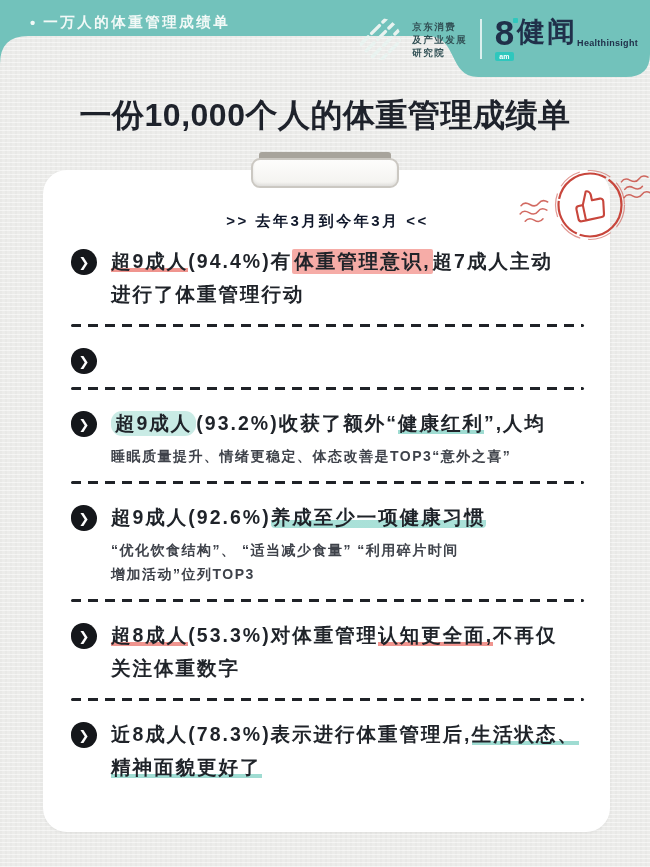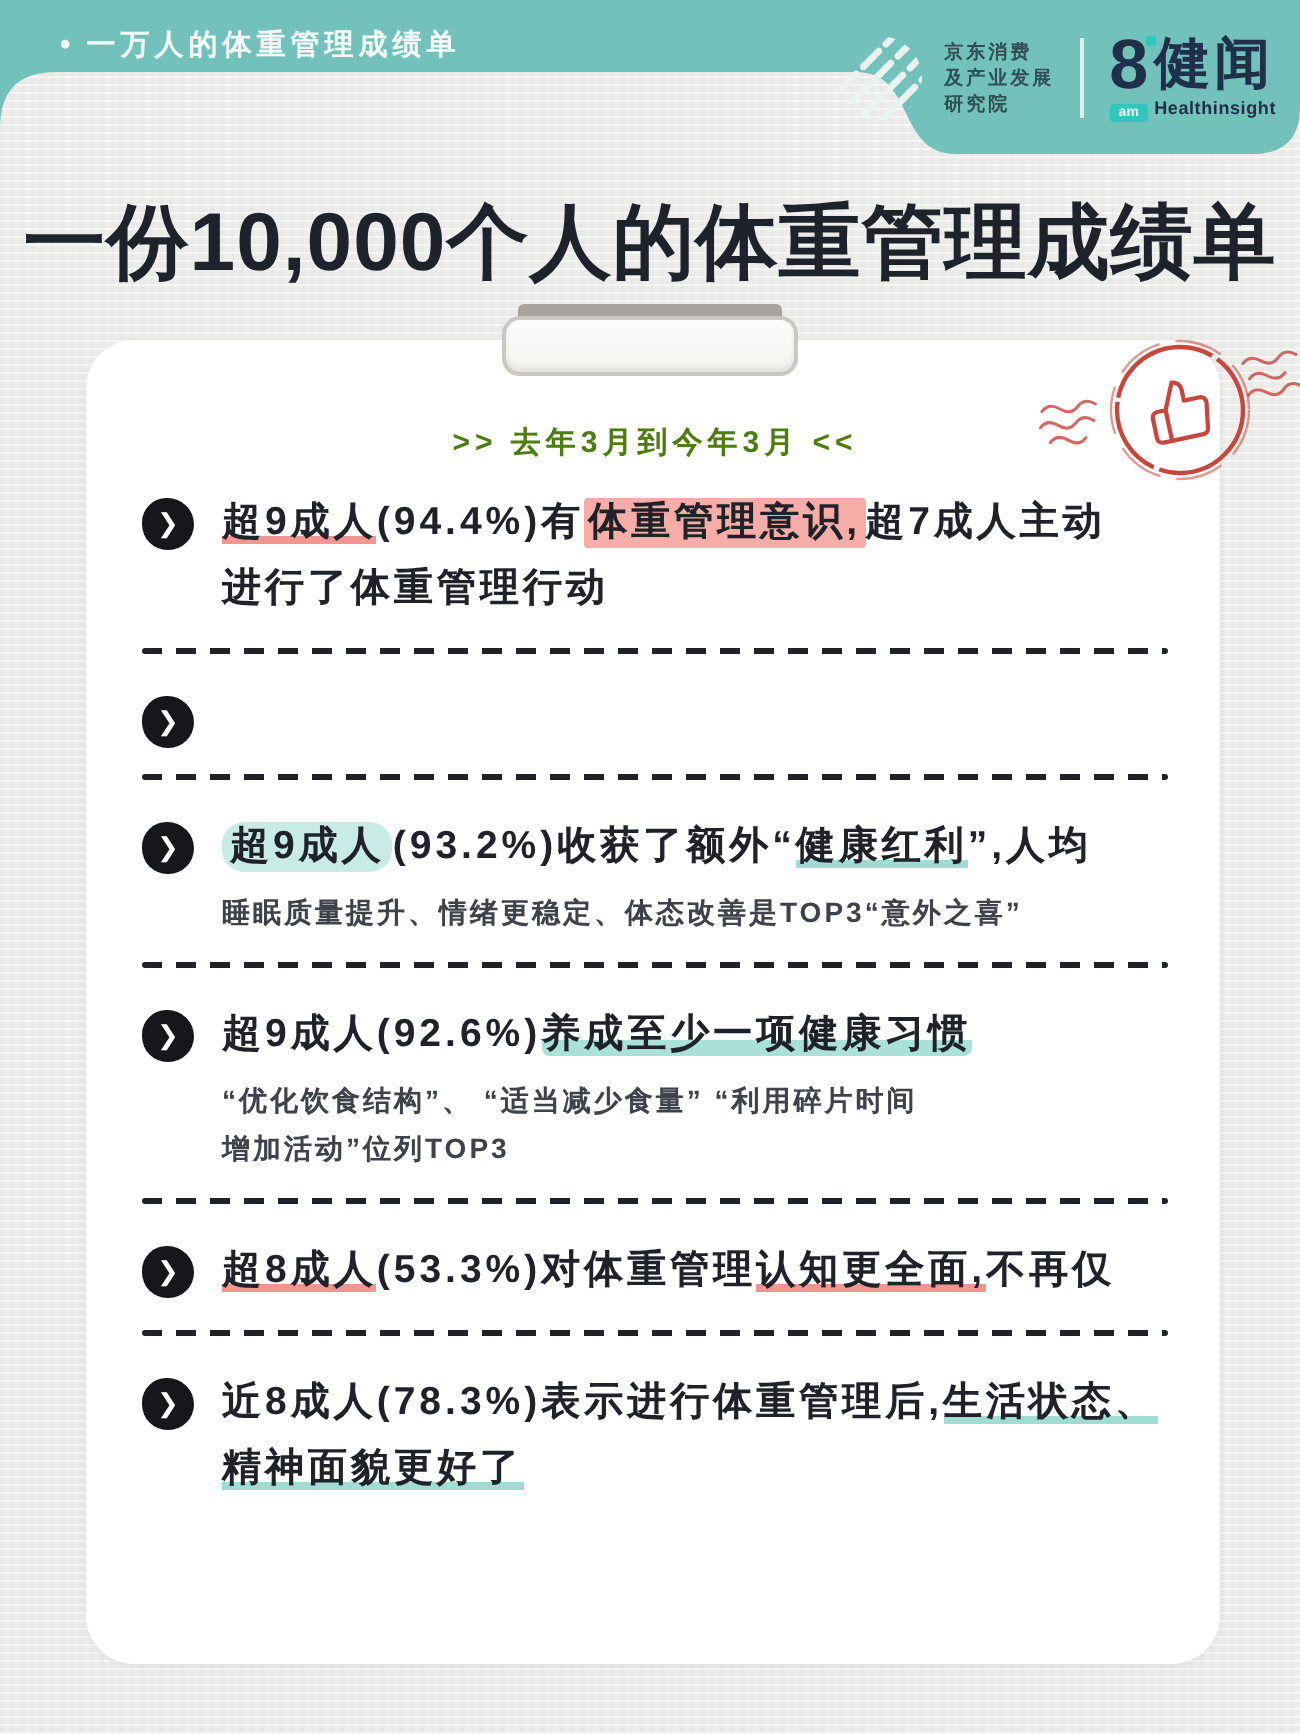--- a/index.html
+++ b/index.html
@@ -15,35 +15,35 @@
   .tagline .dot { font-size:15px; margin-right:8px; letter-spacing:0; }
   .logos { position:absolute; top:16px; right:12px; z-index:2; display:flex; align-items:center; gap:9px; }
   .jd-lines { color:#315055; font-size:9.5px; font-weight:700; line-height:13px; letter-spacing:1.5px; }
   .logo-divider { width:1.5px; height:40px; background:rgba(255,255,255,0.75); margin:0 4px; }
   .brand { display:flex; align-items:flex-start; gap:3px; }
   .brand-8col { position:relative; display:flex; flex-direction:column; align-items:center; }
   .brand-8 { font-size:35px; font-weight:900; color:#20304A; line-height:0.92; }
   .brand-dot { position:absolute; top:1px; right:-4px; width:5px; height:5px; background:#2FC7BD; border-radius:1px; }
   .brand-am { display:block; background:#2FC7BD; color:#fff; font-size:7px; font-weight:700;
     width:19px; text-align:center; border-radius:2px; padding:1px 0; margin-top:2px; }
-  .brand-main { display:flex; flex-direction:column; }
+  .brand-main { display:flex; flex-direction:row; }
   .brand-name { font-size:28px; font-weight:900; color:#20304A; letter-spacing:2px; line-height:1.1; }
   .brand-sub { font-size:9px; font-weight:700; color:#20304A; letter-spacing:0.3px; margin-top:1px; align-self:flex-end; }
   .page-title { position:absolute; top:94px; left:0; width:100%; z-index:2; text-align:center;
-    font-size:41px; font-weight:900; color:#1E222B; letter-spacing:0.5px; }
+    font-size:32px; font-weight:900; color:#1E222B; letter-spacing:0.5px; }
   .clip-back { position:absolute; top:152px; left:50%; transform:translateX(-50%); z-index:3;
     width:132px; height:16px; background:#A8A49C; border-radius:3px; }
   .clip-front { position:absolute; top:158px; left:50%; transform:translateX(-50%); z-index:4;
     width:148px; height:30px; background:linear-gradient(#FDFDFC,#F3F2EF); border:2px solid #CBC8C2;
     border-radius:9px; box-shadow: inset 0 -2px 3px rgba(0,0,0,0.08); }
   .card { position:absolute; top:170px; left:43px; width:567px; height:662px; z-index:2;
     background:#FFFFFF; border-radius:24px; box-shadow:0 1px 3px rgba(0,0,0,0.05);
     padding:16px 26px 0 28px; }
   .period { text-align:center; margin:26px 0 14px; font-size:15px; font-weight:700;
-    color:#4d7c0f; letter-spacing:2.5px; }
+    color:#0f172a; letter-spacing:2.5px; }
   .item { display:flex; gap:14px; }
   .bullet { flex:0 0 26px; width:26px; height:26px; margin-top:4px; background:#15171B;
     border-radius:48% 52% 50% 50%; color:#fff; font-size:13px; font-weight:700;
     display:flex; align-items:center; justify-content:center; }
   .itext { font-size:19.5px; line-height:33px; letter-spacing:2px; font-weight:700; color:#1F2329; }
   .note { font-size:14px; line-height:24px; letter-spacing:1.5px; color:#3E424A; font-weight:600; margin-top:4px; }
   .divider { height:3px; border-radius:2px; margin:13px 0 17px;
     background-image:repeating-linear-gradient(90deg,#1F2227 0 10px,transparent 10px 17px); }
   .pink-hl { background:#F6ACA7; border-radius:2px; padding:1px 2px 2px; }
   .teal-hl { background:#C9EBE5; border-radius:11px; padding:1px 4px 2px; }
@@ -123,21 +123,21 @@
           <div class="itext"><span class="teal-hl">超9成人</span><span>(93.2%)收获了额外“</span><span class="teal-ul">健康红利</span><span>”,人均</span><br><div class="note">睡眠质量提升、情绪更稳定、体态改善是TOP3“意外之喜”</div></div>
         </div>
         <div class="divider"></div>
         <div class="item">
           <span class="bullet">❯</span>
           <div class="itext"><span>超9成人(92.6%)</span><span class="teal-ul-thick">养成至少一项健康习惯</span><div class="note">“优化饮食结构”、 “适当减少食量” “利用碎片时间<br>增加活动”位列TOP3</div></div>
         </div>
         <div class="divider"></div>
         <div class="item">
           <span class="bullet">❯</span>
-          <div class="itext"><span class="pink-ul">超8成人</span><span>(53.3%)对体重管理</span><span class="pink-ul">认知更全面,</span><span>不再仅</span><br></div>
+          <div class="itext"><span class="pink-ul">超8成人</span><span>(53.3%)对体重管理</span><span class="pink-ul">认知更全面,</span><span>不再仅</span><br><span>关注体重数字</span></div>
         </div>
         <div class="divider"></div>
         <div class="item">
           <span class="bullet">❯</span>
           <div class="itext"><span>近8成人(78.3%)表示进行体重管理后,</span><span class="teal-ul">生活状态、</span><br><span class="teal-ul">精神面貌更好了</span></div>
         </div>
       </div>
   </div>
 
   <svg class="stamp" width="134" height="82" viewBox="0 0 134 82" fill="none" stroke="#C8463C">

